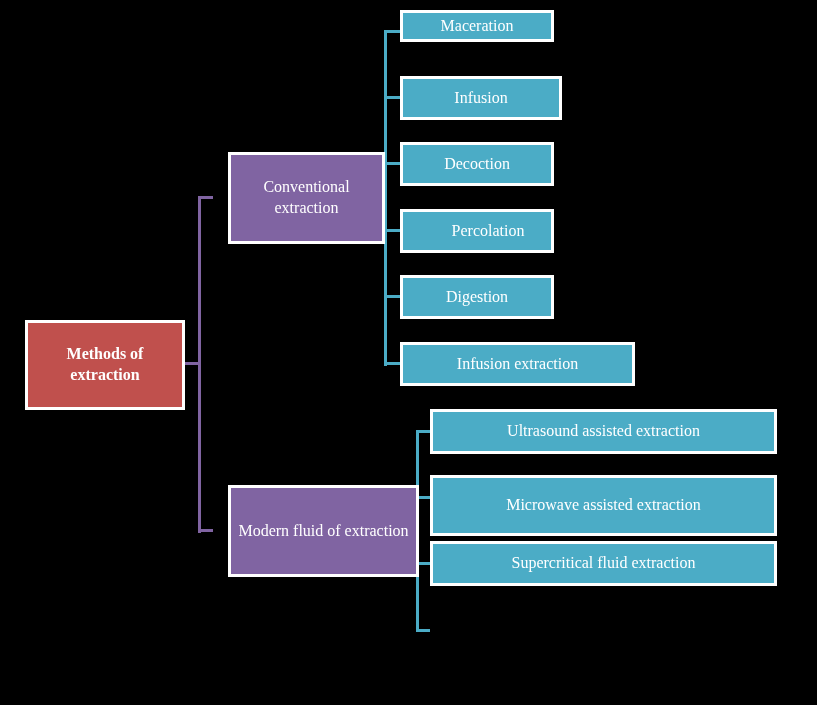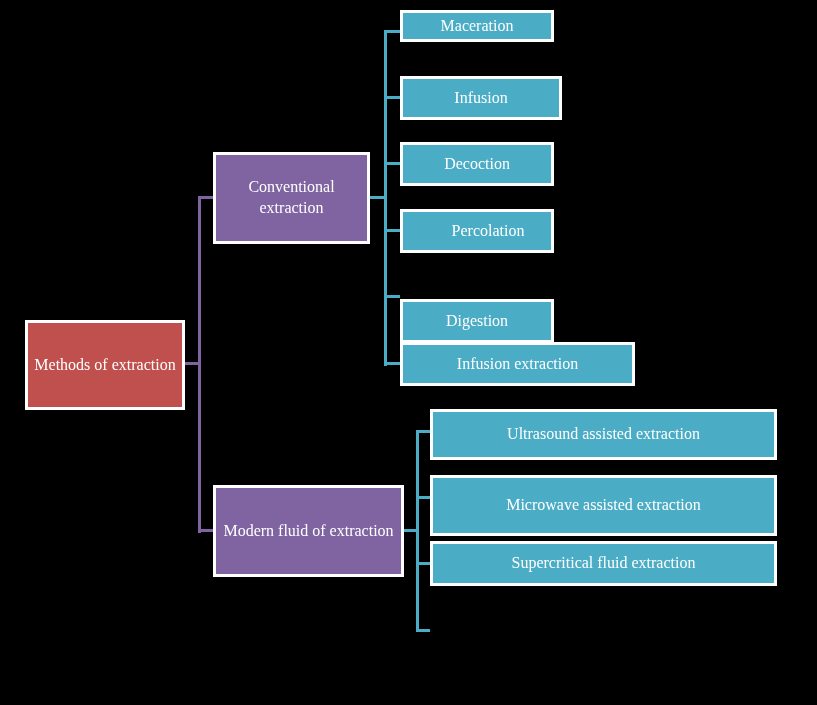--- a/index.html
+++ b/index.html
@@ -22,21 +22,21 @@
     color: var(--text, #fff);
     display: flex;
     align-items: center;
     justify-content: center;
     text-align: center;
     font-size: 16px;
     line-height: 1.3;
     padding: 3px 6px;
   }
   .root   { background: var(--root-fill, #c0504d); }
-  .branch { background: var(--branch-fill, #8064a2); }
+  .branch { background: var(--branch-fill, #8064a2); margin-left: 15px; }
   .leaf   { background: var(--leaf-fill, #4bacc6); }
   .line {
     position: absolute;
   }
   .line-purple { background: var(--purple-line, #8064a2); }
   .line-teal   { background: var(--teal-line, #4bacc6); }
 </style>
 </head>
 <body>
 
@@ -56,21 +56,21 @@
   <div class="line line-teal" style="left:384px; top:295px; width:16px; height:3px;"></div>
   <div class="line line-teal" style="left:384px; top:362px; width:16px; height:3px;"></div>
 
   <div class="line line-teal" style="left:404px; top:529px; width:14px; height:3px;"></div>
   <div class="line line-teal" style="left:416px; top:430px; width:3px; height:202px;"></div>
   <div class="line line-teal" style="left:416px; top:430px; width:14px; height:3px;"></div>
   <div class="line line-teal" style="left:416px; top:496px; width:14px; height:3px;"></div>
   <div class="line line-teal" style="left:416px; top:562px; width:14px; height:3px;"></div>
   <div class="line line-teal" style="left:416px; top:629px; width:14px; height:3px;"></div>
 
-  <div class="node root" style="left:25px; top:320px; width:160px; height:90px;">
+  <div class="node root" style="left:25px; top:320px; width:160px; height:90px;font-weight:bold;">
     <span>Methods of extraction</span>
   </div>
 
   <div class="node branch" style="left:213px; top:152px; width:157px; height:92px;">
     <span>Conventional extraction</span>
   </div>
 
   <div class="node branch" style="left:213px; top:485px; width:191px; height:92px;">
     <span>Modern fluid of extraction</span>
   </div>
@@ -84,29 +84,29 @@
   </div>
 
   <div class="node leaf" style="left:400px; top:142px; width:154px; height:44px;">
     <span>Decoction</span>
   </div>
 
   <div class="node leaf" style="left:400px; top:209px; width:154px; height:44px;padding-left:28px;">
     <span>Percolation</span>
   </div>
 
-  <div class="node leaf" style="left:400px; top:275px; width:154px; height:44px;margin-top:24px;">
+  <div class="node leaf" style="left:400px; top:275px; width:154px; height:44px;">
     <span>Digestion</span>
   </div>
 
   <div class="node leaf" style="left:400px; top:342px; width:235px; height:44px;">
     <span>Infusion extraction</span>
   </div>
 
-  <div class="node leaf" style="left:430px; top:409px; width:347px; height:51px;">
+  <div class="node leaf" style="left:430px; top:409px; width:347px; height:45px;">
     <span>Ultrasound assisted extraction</span>
   </div>
 
   <div class="node leaf" style="left:430px; top:475px; width:347px; height:61px;">
     <span>Microwave assisted extraction</span>
   </div>
 
   <div class="node leaf" style="left:430px; top:541px; width:347px; height:45px;text-align:center;">
     <span>Supercritical fluid extraction</span>
   </div>

